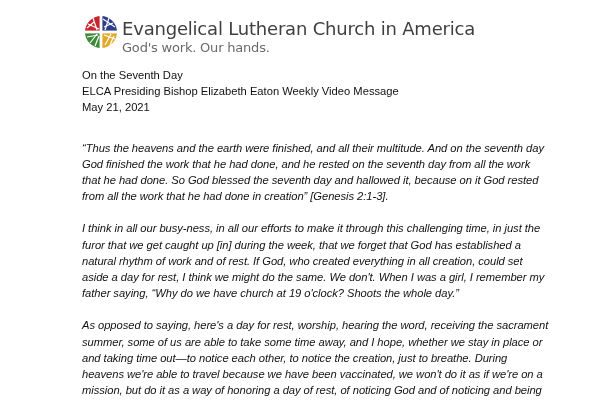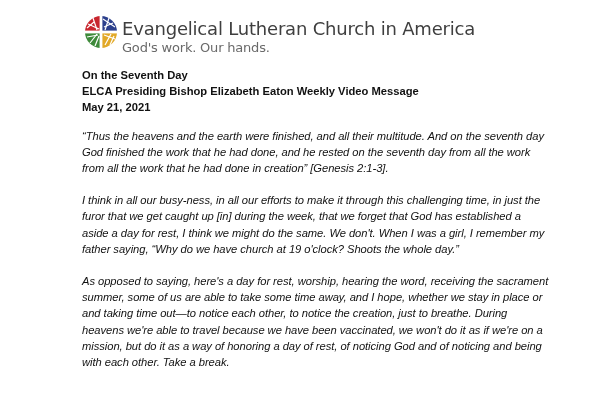--- a/index.html
+++ b/index.html
@@ -51,22 +51,22 @@
       position: absolute;
       left: 82px;
       top: 67px;
       width: 470px;
       font-family: "Liberation Sans", sans-serif;
       font-size: 11.2px;
       line-height: 16.2px;
       color: #111111;
     }
     .doc-head {
-      font-weight: bold;
-      margin-bottom: 12px;
+      font-weight: normal;
+      margin-bottom: 24px;
     }
     .doc-head div {
       white-space: nowrap;
     }
     .para {
       margin: 0 0 16px 0;
       letter-spacing: -0.05px;
     }
     .para .ln {
       display: block;
@@ -111,26 +111,28 @@
 <div class="doc">
   <div class="doc-head">
     <div>On the Seventh Day</div>
     <div>ELCA Presiding Bishop Elizabeth Eaton Weekly Video Message</div>
     <div>May 21, 2021</div>
   </div>
 
   <p class="para">
     <span class="ln">“Thus the heavens and the earth were finished, and all their multitude. And on the seventh day</span>
     <span class="ln">God finished the work that he had done, and he rested on the seventh day from all the work</span>
+    <span class="ln">that he had done. So God blessed the seventh day and hallowed it, because on it God rested</span>
     <span class="ln">from all the work that he had done in creation” [Genesis 2:1-3].</span>
   </p>
 
   <p class="para">
     <span class="ln">I think in all our busy-ness, in all our efforts to make it through this challenging time, in just the</span>
     <span class="ln">furor that we get caught up [in] during the week, that we forget that God has established a</span>
+    <span class="ln">natural rhythm of work and of rest. If God, who created everything in all creation, could set</span>
     <span class="ln">aside a day for rest, I think we might do the same. We don't. When I was a girl, I remember my</span>
     <span class="ln">father saying, “Why do we have church at 19 o'clock? Shoots the whole day.”</span>
   </p>
 
   <p class="para">
     <span class="ln">As opposed to saying, here's a day for rest, worship, hearing the word, receiving the sacrament</span>
     <span class="ln">summer, some of us are able to take some time away, and I hope, whether we stay in place or</span>
     <span class="ln">and taking time out—to notice each other, to notice the creation, just to breathe. During</span>
     <span class="ln">heavens we're able to travel because we have been vaccinated, we won't do it as if we're on a</span>
     <span class="ln">mission, but do it as a way of honoring a day of rest, of noticing God and of noticing and being</span>

